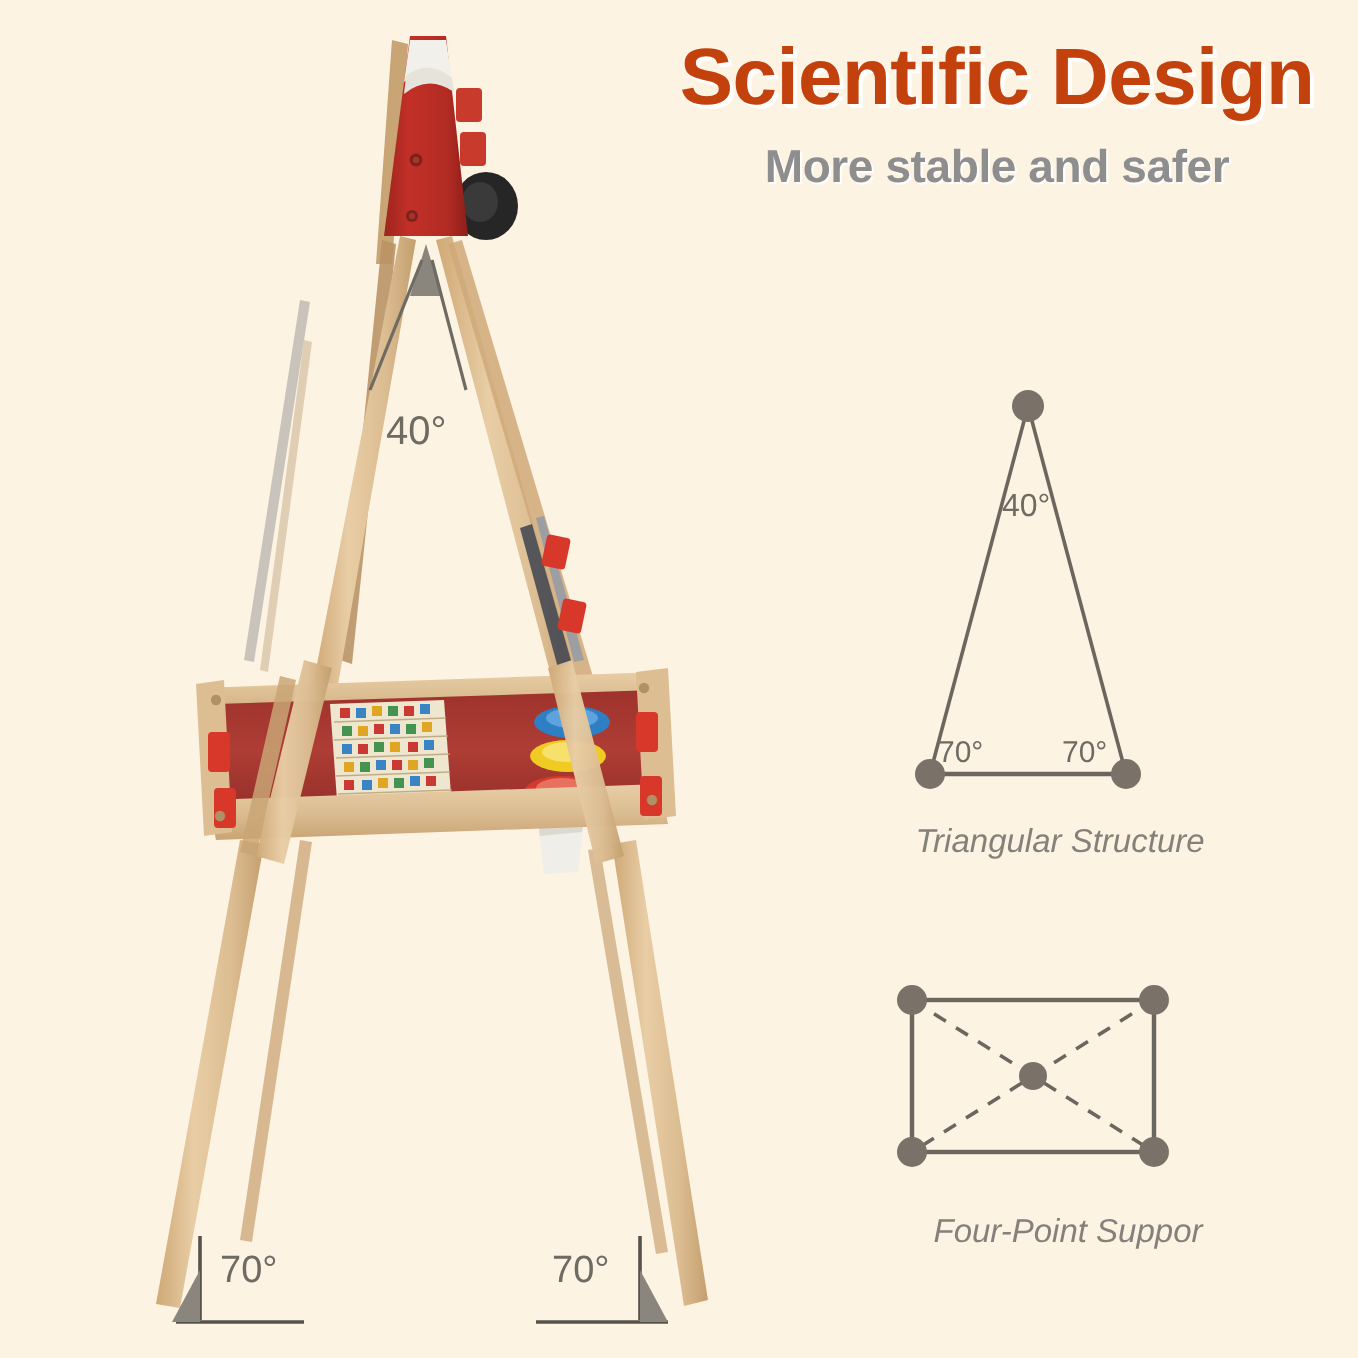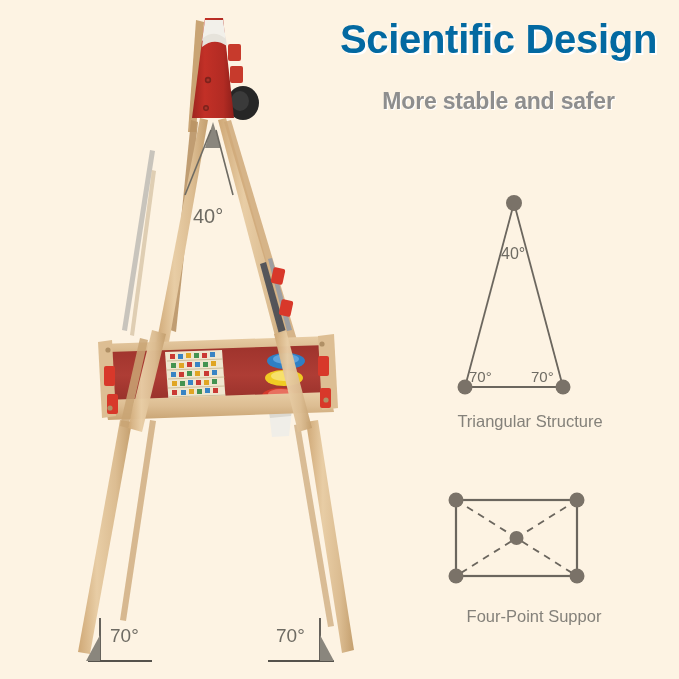--- a/index.html
+++ b/index.html
@@ -25,44 +25,45 @@
   #headings {
     position: absolute;
     left: 318px;
     top: 18px;
     width: 361px;
     text-align: center;
   }
   #main-title {
     font-size: 40px;
     font-weight: bold;
-    color: #0369a1;
+    color: #c2410c;
     letter-spacing: -0.3px;
     line-height: 1.05;
     text-shadow: 2px 2px 0 #ffffff, 1px 1px 0 #ffffff;
     white-space: nowrap;
   }
   #sub-title {
-    margin-top: 28px;
+    margin-top: 10px;
     font-size: 23px;
     font-weight: bold;
     color: #8e8e8e;
     letter-spacing: -0.2px;
     text-shadow: 1px 1px 0 #ffffff;
     white-space: nowrap;
   }
 
   
   .diagram-caption {
     position: absolute;
     font-size: 16.5px;
     color: #84817a;
     font-weight: normal;
     white-space: nowrap;
     text-align: center;
+    font-style: italic;
   }
   #caption-triangle { left: 400px; top: 412px; width: 260px; }
   #caption-rect     { left: 404px; top: 607px; width: 260px; }
 
   
   .svg-layer {
     position: absolute;
     left: 0;
     top: 0;
   }

